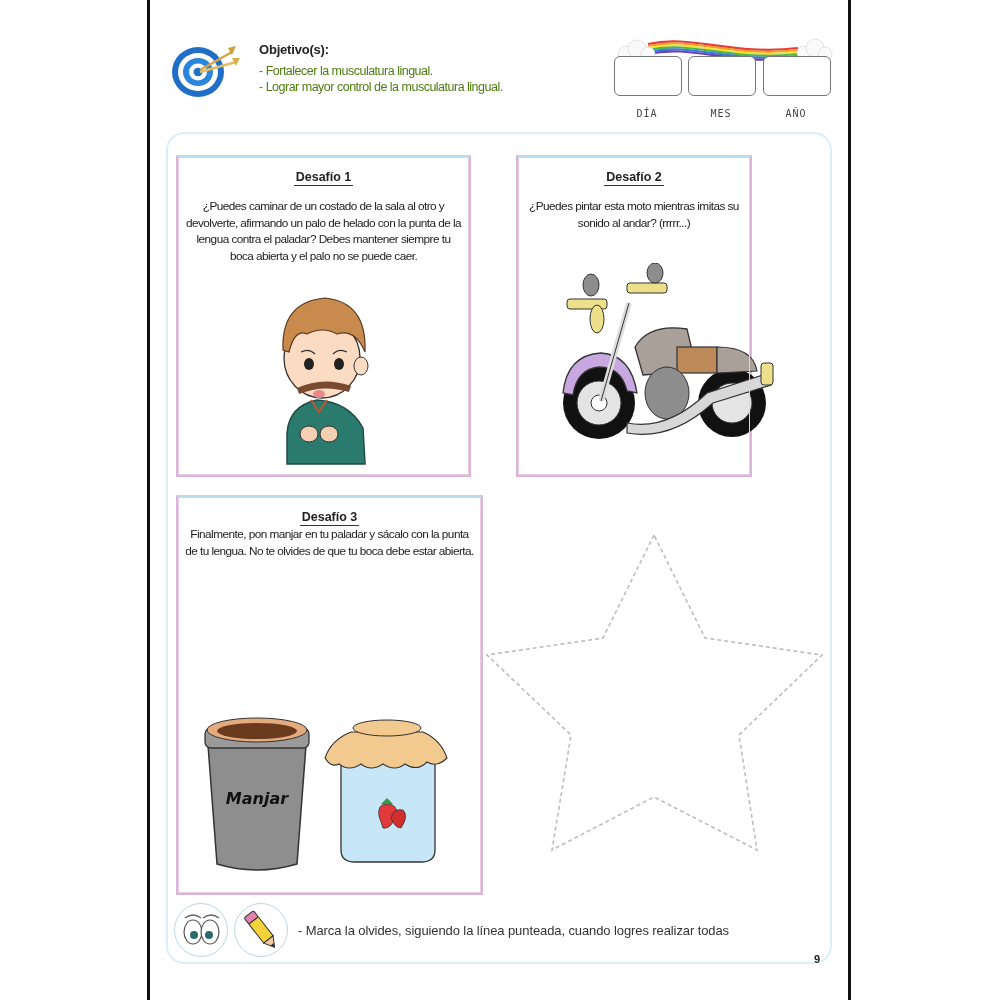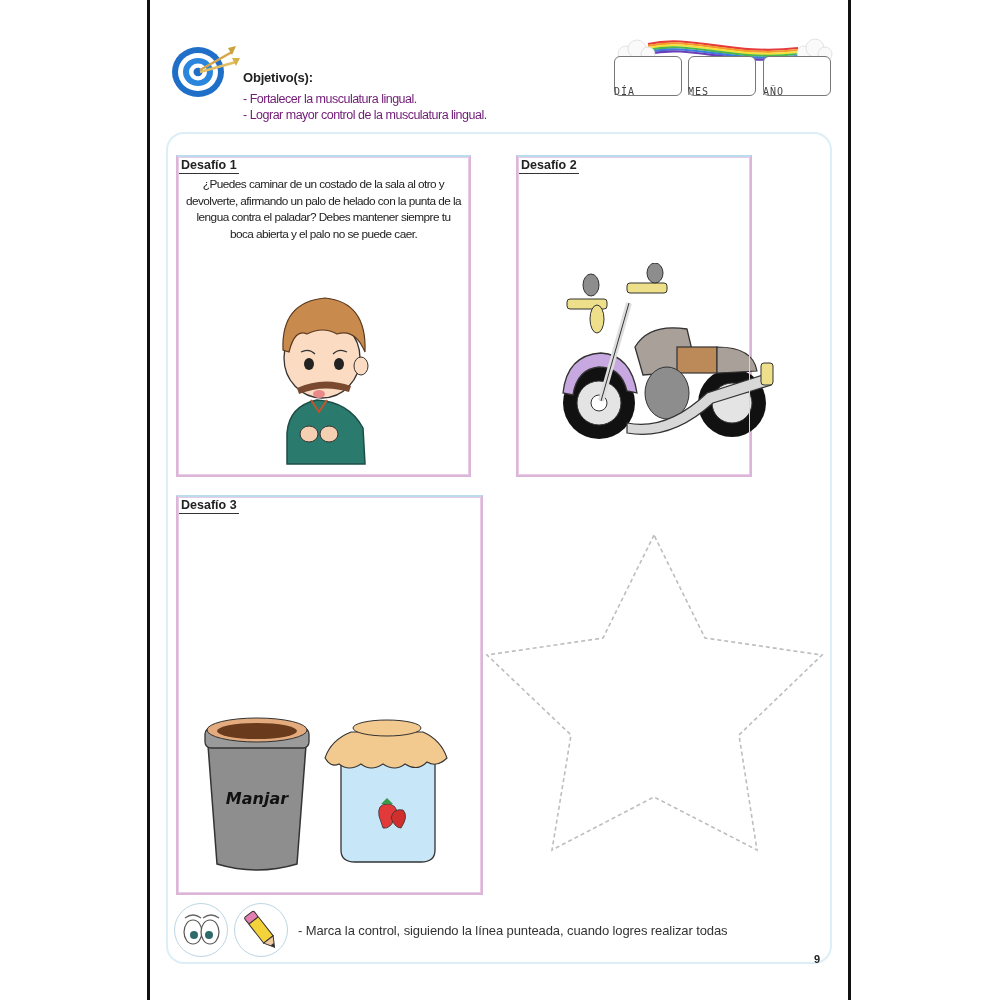--- a/index.html
+++ b/index.html
@@ -2,36 +2,36 @@
 <html><head>
 <meta charset="utf-8">
 <style>
   html, body { margin:0; padding:0; background:#ffffff; }
   body { width:1000px; height:1000px; position:relative; overflow:hidden; font-family:"Liberation Sans", sans-serif; color:#222; }
   .page-border-left { position:absolute; left:147px; top:0; width:3px; height:1000px; background:#111; }
   .page-border-right { position:absolute; left:848px; top:0; width:3px; height:1000px; background:#111; }
 
   
   .target-icon { position:absolute; left:170px; top:38px; width:70px; height:62px; }
-  .objectives { position:absolute; left:243px; top:42px;margin-top:28px; }
+  .objectives { position:absolute; left:259px; top:42px; }
   .obj-title { font-weight:bold; font-size:13px; color:#222; letter-spacing:-0.2px; margin-bottom:6px; }
-  .obj-item { font-size:12.5px; color:#701a75; line-height:16px; letter-spacing:-0.5px; }
+  .obj-item { font-size:12.5px; color:#4d7c0f; line-height:16px; letter-spacing:-0.5px; }
 
   .date-block { position:absolute; left:612px; top:36px; width:222px; height:80px; }
   .date-box { position:absolute; top:20px; width:66px; height:38px; border:1.5px solid #777; border-radius:6px; background:#fff; }
-  .date-label { position:absolute; top:50px; width:66px; font-size:10px; color:#444; letter-spacing:1px; font-family:"DejaVu Sans Mono", monospace; }
+  .date-label { position:absolute; top:72px; width:66px; text-align:center; font-size:10px; color:#444; letter-spacing:1px; font-family:"DejaVu Sans Mono", monospace; }
 
   
   .outer { position:absolute; left:166px; top:132px; width:666px; height:832px; border:2px solid #dceef7; border-radius:18px; box-sizing:border-box; }
 
   .card { position:absolute; background:#fff; box-sizing:border-box; border:3px solid #dcb6d8; border-top-color:#b9dcee; }
   .card::after { content:""; position:absolute; inset:-1px; border:1px solid #e9cbe6; pointer-events:none; }
-  .card-title { text-align:left; font-weight:bold; font-size:12.5px; color:#222; }
+  .card-title { text-align:center; font-weight:bold; font-size:12.5px; color:#222; margin-top:12px; }
   .card-title span { display:inline-block; border-bottom:1.5px solid #333; padding:0 2px 1px; }
-  .card-text { text-align:center; font-size:11.8px; line-height:16.5px; color:#222; letter-spacing:-0.55px; margin-top:2px; padding:0 6px; }
+  .card-text { text-align:center; font-size:11.8px; line-height:16.5px; color:#222; letter-spacing:-0.55px; margin-top:12px; padding:0 6px; }
 
   .card1 { left:176px; top:155px; width:295px; height:322px; }
   .card2 { left:516px; top:155px; width:236px; height:322px; }
   .card3 { left:176px; top:495px; width:307px; height:400px; }
 
   .star-wrap { position:absolute; left:480px; top:525px; width:350px; height:340px; }
 
   .footer-icons { position:absolute; left:174px; top:903px; }
   .circle-icon { position:absolute; width:54px; height:54px; border-radius:50%; border:1.5px solid #bcd6e4; background:#fff; box-sizing:border-box; }
   .footer-text { position:absolute; left:298px; top:920px; font-size:13px; line-height:22px; color:#333; letter-spacing:-0.1px; }
@@ -107,20 +107,21 @@
     <ellipse cx="72" cy="76" rx="5" ry="6" fill="#222"></ellipse>
     <path d="M34 64 Q42 60 48 66" fill="none" stroke="#333" stroke-width="1.3"></path>
     <path d="M66 66 Q72 60 80 64" fill="none" stroke="#333" stroke-width="1.3"></path>
     <path d="M30 100 Q56 88 84 98 L82 104 Q56 96 32 106 Z" fill="#7a4a30"></path>
     <ellipse cx="52" cy="106" rx="6" ry="4" fill="#e98a8a"></ellipse>
   </svg>
 </div>
 
 <div class="card card2">
   <div class="card-title"><span>Desafío 2</span></div>
+  <div class="card-text">¿Puedes pintar esta moto mientras imitas su sonido al andar? (rrrrr...)</div>
   <svg style="position:absolute;left:38px;top:105px" width="220" height="190" viewBox="0 0 220 190">
     <circle cx="42" cy="140" r="36" fill="#111"></circle>
     <circle cx="42" cy="140" r="22" fill="#e4e4e4" stroke="#333"></circle>
     <circle cx="42" cy="140" r="8" fill="#fff" stroke="#333"></circle>
     <circle cx="175" cy="140" r="34" fill="#111"></circle>
     <circle cx="175" cy="140" r="20" fill="#e4e4e4" stroke="#333"></circle>
     <path d="M6 130 Q10 92 44 90 Q74 92 80 130 L70 128 Q64 104 42 104 Q20 106 16 132 Z" fill="#c8a8e0" stroke="#333" stroke-width="1.3"></path>
     <path d="M78 84 Q92 60 130 66 L140 108 L86 112 Z" fill="#a9a09a" stroke="#333" stroke-width="1.3"></path>
     <rect x="120" y="84" width="40" height="26" fill="#bb8a58" stroke="#333" stroke-width="1.2"></rect>
     <path d="M160 84 Q196 84 200 108 L160 110 Z" fill="#a9a09a" stroke="#333" stroke-width="1.2"></path>
@@ -132,20 +133,21 @@
     <rect x="10" y="36" width="40" height="10" rx="3" fill="#eee08a" stroke="#333"></rect>
     <rect x="70" y="20" width="40" height="10" rx="3" fill="#eee08a" stroke="#333"></rect>
     <ellipse cx="34" cy="22" rx="8" ry="11" fill="#8d8d8d" stroke="#333"></ellipse>
     <ellipse cx="98" cy="10" rx="8" ry="10" fill="#8d8d8d" stroke="#333"></ellipse>
     <ellipse cx="40" cy="56" rx="7" ry="14" fill="#eee08a" stroke="#333"></ellipse>
   </svg>
 </div>
 
 <div class="card card3">
   <div class="card-title"><span>Desafío 3</span></div>
+  <div class="card-text" style="margin-top:0">Finalmente, pon manjar en tu paladar y sácalo con la punta de tu lengua. No te olvides de que tu boca debe estar abierta.</div>
   <svg style="position:absolute;left:22px;top:218px" width="250" height="160" viewBox="0 0 250 160">
     <path d="M6 16 L106 16 L96 148 Q56 160 16 148 Z" fill="#8e8e8e" stroke="#333" stroke-width="1.5"></path>
     <rect x="4" y="12" width="104" height="20" rx="6" fill="#9a9a9a" stroke="#333" stroke-width="1.3"></rect>
     <ellipse cx="56" cy="14" rx="50" ry="12" fill="#e3ab7e" stroke="#333"></ellipse>
     <ellipse cx="56" cy="15" rx="40" ry="8" fill="#6a3a1c"></ellipse>
     <text x="56" y="88" text-anchor="middle" font-family="DejaVu Sans, sans-serif" font-style="italic" font-weight="bold" font-size="16" fill="#111">Manjar</text>
     <path d="M140 44 Q140 36 150 34 L224 34 Q234 36 234 44 L234 134 Q234 146 220 146 L154 146 Q140 146 140 134 Z" fill="#c7e6f7" stroke="#333" stroke-width="1.3"></path>
     <path d="M124 42 Q130 24 150 16 L222 16 Q240 24 246 42 Q236 52 226 46 Q216 56 204 48 Q194 56 182 48 Q170 56 160 48 Q148 56 138 48 Q130 52 124 42 Z" fill="#f2c98e" stroke="#333" stroke-width="1.1"></path>
     <ellipse cx="186" cy="12" rx="34" ry="8" fill="#f2c98e" stroke="#333"></ellipse>
     <path d="M178 100 Q176 88 186 88 Q196 88 196 98 Q190 114 182 112 Z" fill="#e23a3a" stroke="#333" stroke-width="0.8"></path>
@@ -177,15 +179,15 @@
         <rect x="20" y="6" width="12" height="8" rx="2" fill="#e27fb0" stroke="#333"></rect>
         <rect x="20" y="14" width="12" height="24" fill="#f4d23a" stroke="#333"></rect>
         <polygon points="20,38 32,38 26,48" fill="#f1c9a0" stroke="#333"></polygon>
         <polygon points="24,44 28,44 26,48" fill="#333"></polygon>
       </g>
     </svg>
   </div>
 </div>
 
 <div class="footer-text">
-  <div>- Marca la control, siguiendo la línea punteada, cuando logres realizar todas</div>
+  <div>- Marca la olvides, siguiendo la línea punteada, cuando logres realizar todas</div>
 </div>
 <div class="page-number">9</div>
 
 </body></html>

